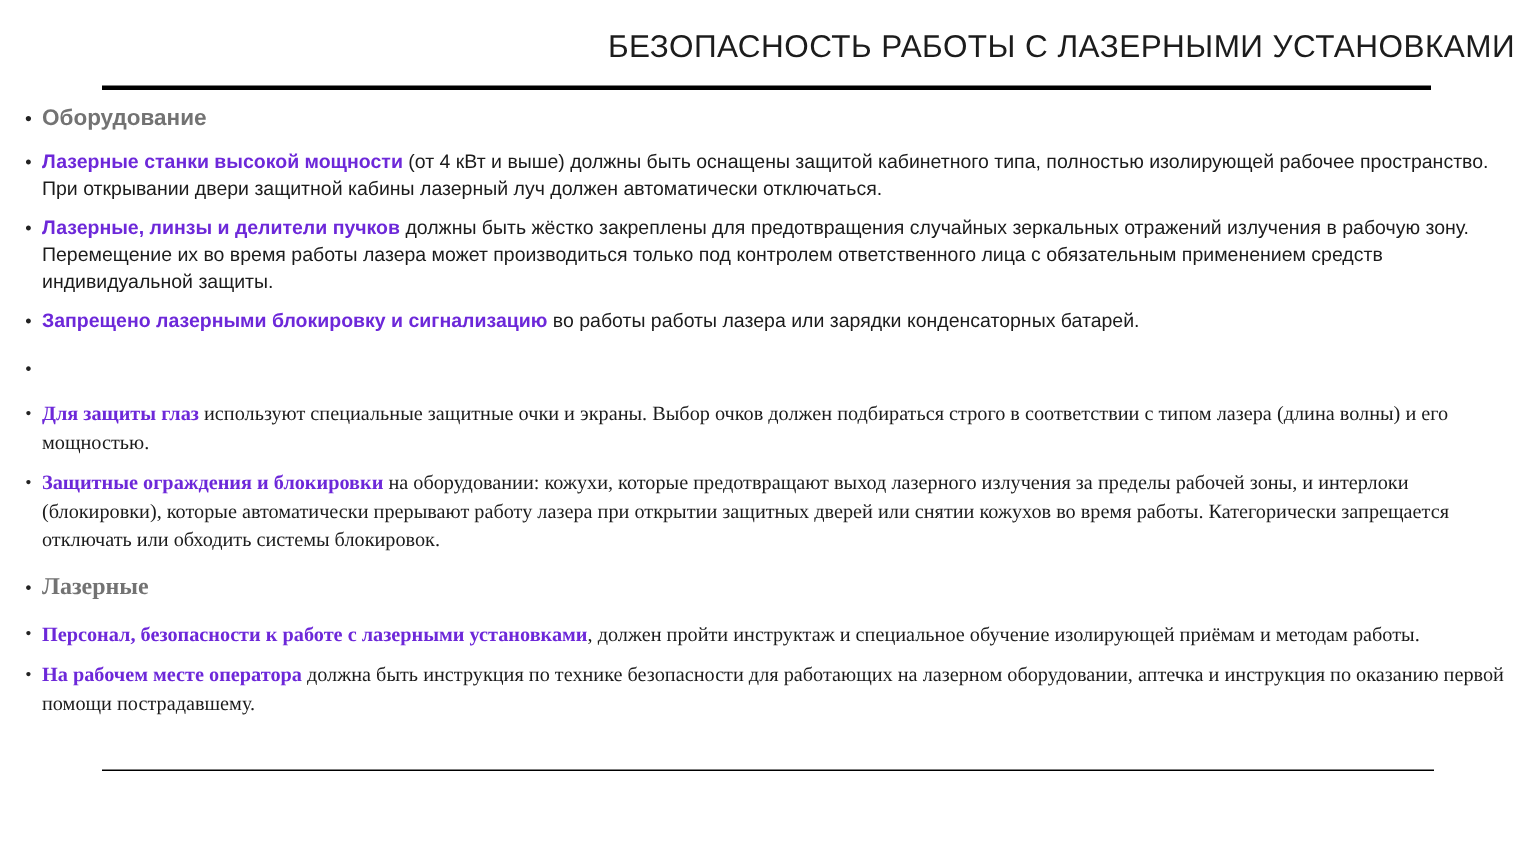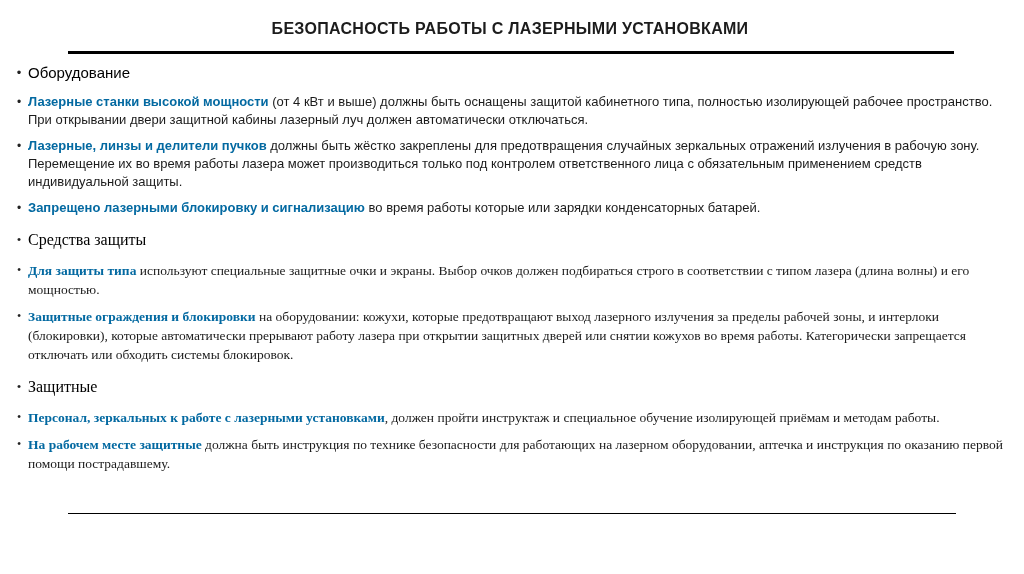--- a/index.html
+++ b/index.html
@@ -6,23 +6,23 @@
   html, body { width:1024px; height:574px; }
   body {
     background:#ffffff;
     color:#1b1b1b;
     font-family:"Liberation Sans","DejaVu Sans",sans-serif;
     overflow:hidden;
   }
   .slide { position:relative; width:1024px; height:574px; padding:16px 14px 0 10px; }
 
   .title {
-    text-align:center;
-    font-size:16px;
-    font-weight:700;
+    text-align:right;
+    font-size:21px;
+    font-weight:400;
     letter-spacing:0.3px;
     color:#1c1c1c;
     margin-top:4px;
     font-family:"Liberation Sans","DejaVu Sans",sans-serif;
   }
 
   .rule-top {
     border:0;
     border-top:3px solid #000;
     margin:13px 56px 0 58px;
@@ -34,37 +34,37 @@
     border-top:1.5px solid #000;
   }
 
   .content { padding:9px 4px 0 0; }
 
   .section.sans { font-family:"Liberation Sans","DejaVu Sans",sans-serif; }
   .section.serif { font-family:"Liberation Serif","DejaVu Serif",serif; }
   .section + .section { margin-top:13px; }
 
   .heading-row { display:flex; align-items:flex-start; margin-bottom:11px; }
-  .heading { font-weight:400; font-size:15px; color:#000000; line-height:19px; }
+  .heading { font-weight:700; font-size:15px; color:#737373; line-height:19px; }
   .section.serif .heading { font-size:16px; line-height:20px; }
 
   .bullet {
     flex:0 0 18px;
     width:18px;
     text-align:center;
     font-size:12px;
     line-height:18px;
     color:#222;
   }
   .heading-row .bullet { font-size:13px; line-height:19px; }
 
   .item { display:flex; align-items:flex-start; margin-bottom:8px; }
   .item-text { flex:1; font-size:13px; line-height:18px; color:#1b1b1b; }
   .section.serif .item-text { font-size:13.5px; line-height:19px; }
-  .lead { font-weight:700; color:#0369a1; }
+  .lead { font-weight:700; color:#6d28d9; }
 </style>
 </head>
 <body>
 
 <div class="slide">
 
   <h1 class="title">БЕЗОПАСНОСТЬ РАБОТЫ С ЛАЗЕРНЫМИ УСТАНОВКАМИ</h1>
 
   <hr class="rule-top">
 
@@ -81,54 +81,53 @@
         <div class="item-text"><span class="lead">Лазерные станки высокой мощности</span><span> (от 4 кВт и выше) должны быть оснащены защитой кабинетного типа, полностью изолирующей рабочее пространство. При открывании двери защитной кабины лазерный луч должен автоматически отключаться.</span></div>
       </div>
 
       <div class="item">
         <span class="bullet">•</span>
         <div class="item-text"><span class="lead">Лазерные, линзы и делители пучков</span><span> должны быть жёстко закреплены для предотвращения случайных зеркальных отражений излучения в рабочую зону. Перемещение их во время работы лазера может производиться только под контролем ответственного лица с обязательным применением средств индивидуальной защиты.</span></div>
       </div>
 
       <div class="item">
         <span class="bullet">•</span>
-        <div class="item-text"><span class="lead">Запрещено лазерными блокировку и сигнализацию</span><span> во время работы которые или зарядки конденсаторных батарей.</span></div>
+        <div class="item-text"><span class="lead">Запрещено лазерными блокировку и сигнализацию</span><span> во работы работы лазера или зарядки конденсаторных батарей.</span></div>
       </div>
     </div>
 
     <div class="section serif">
       <div class="heading-row">
         <span class="bullet">•</span>
-        <span class="heading">Средства защиты</span>
       </div>
 
       <div class="item">
         <span class="bullet">•</span>
-        <div class="item-text"><span class="lead">Для защиты типа</span><span> используют специальные защитные очки и экраны. Выбор очков должен подбираться строго в соответствии с типом лазера (длина волны) и его мощностью.</span></div>
+        <div class="item-text"><span class="lead">Для защиты глаз</span><span> используют специальные защитные очки и экраны. Выбор очков должен подбираться строго в соответствии с типом лазера (длина волны) и его мощностью.</span></div>
       </div>
 
       <div class="item">
         <span class="bullet">•</span>
         <div class="item-text"><span class="lead">Защитные ограждения и блокировки</span><span> на оборудовании: кожухи, которые предотвращают выход лазерного излучения за пределы рабочей зоны, и интерлоки (блокировки), которые автоматически прерывают работу лазера при открытии защитных дверей или снятии кожухов во время работы. Категорически запрещается отключать или обходить системы блокировок.</span></div>
       </div>
     </div>
 
     <div class="section serif">
       <div class="heading-row">
         <span class="bullet">•</span>
-        <span class="heading">Защитные</span>
+        <span class="heading">Лазерные</span>
       </div>
 
       <div class="item">
         <span class="bullet">•</span>
-        <div class="item-text"><span class="lead">Персонал, зеркальных к работе с лазерными установками</span><span>, должен пройти инструктаж и специальное обучение изолирующей приёмам и методам работы.</span></div>
+        <div class="item-text"><span class="lead">Персонал, безопасности к работе с лазерными установками</span><span>, должен пройти инструктаж и специальное обучение изолирующей приёмам и методам работы.</span></div>
       </div>
 
       <div class="item">
         <span class="bullet">•</span>
-        <div class="item-text"><span class="lead">На рабочем месте защитные</span><span> должна быть инструкция по технике безопасности для работающих на лазерном оборудовании, аптечка и инструкция по оказанию первой помощи пострадавшему.</span></div>
+        <div class="item-text"><span class="lead">На рабочем месте оператора</span><span> должна быть инструкция по технике безопасности для работающих на лазерном оборудовании, аптечка и инструкция по оказанию первой помощи пострадавшему.</span></div>
       </div>
     </div>
 
   </div>
 
   <hr class="rule-bottom">
 </div>
 
 </body></html>

